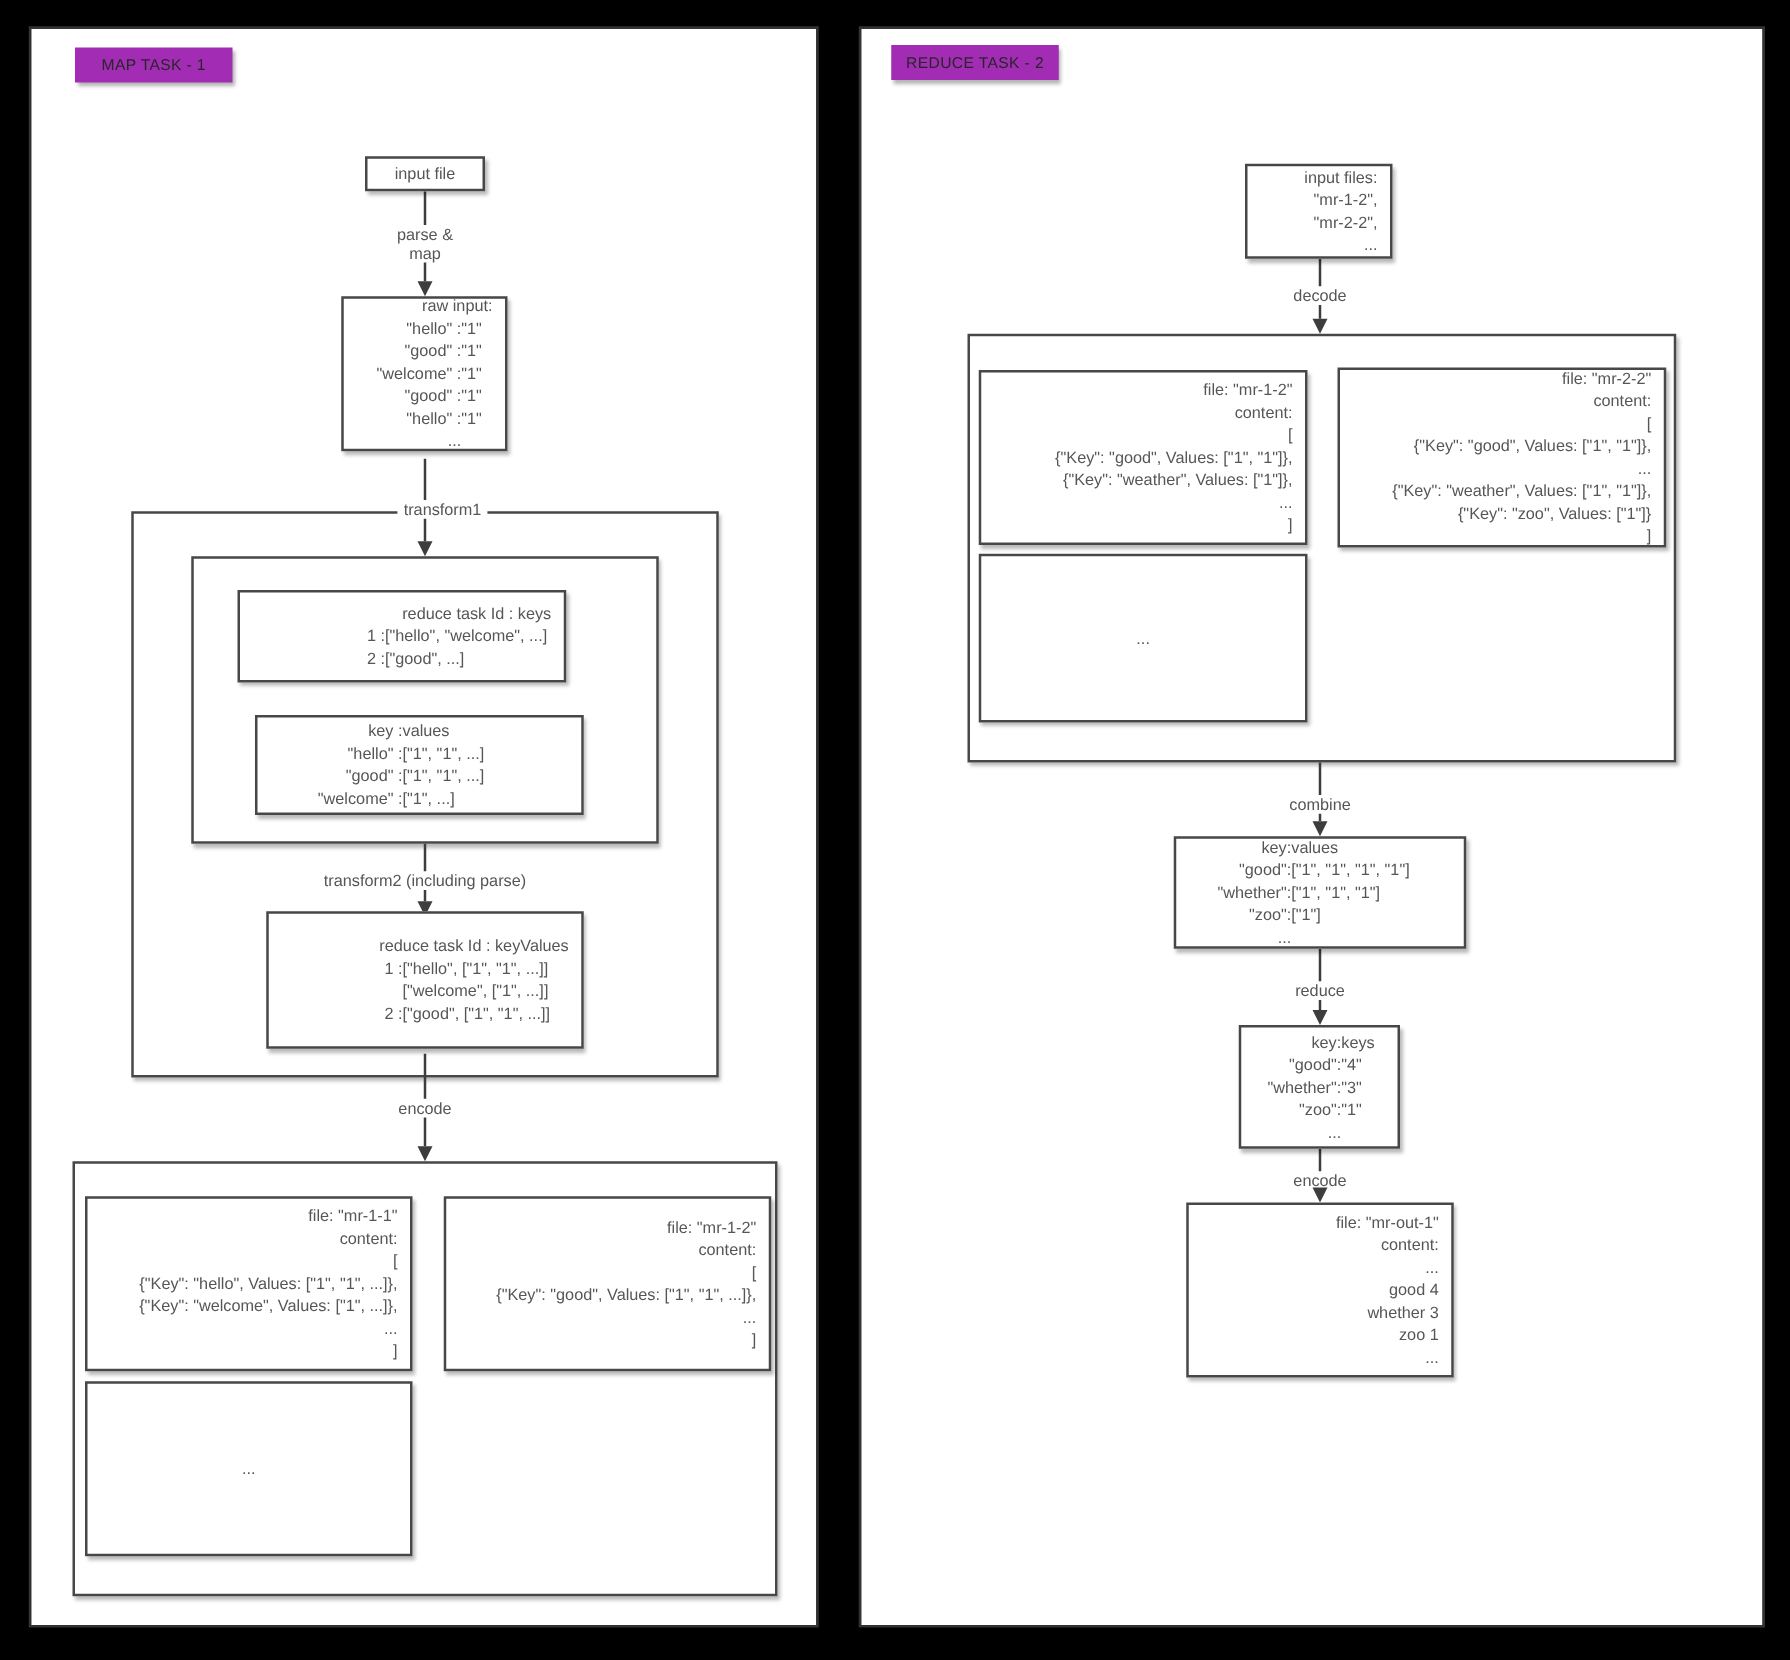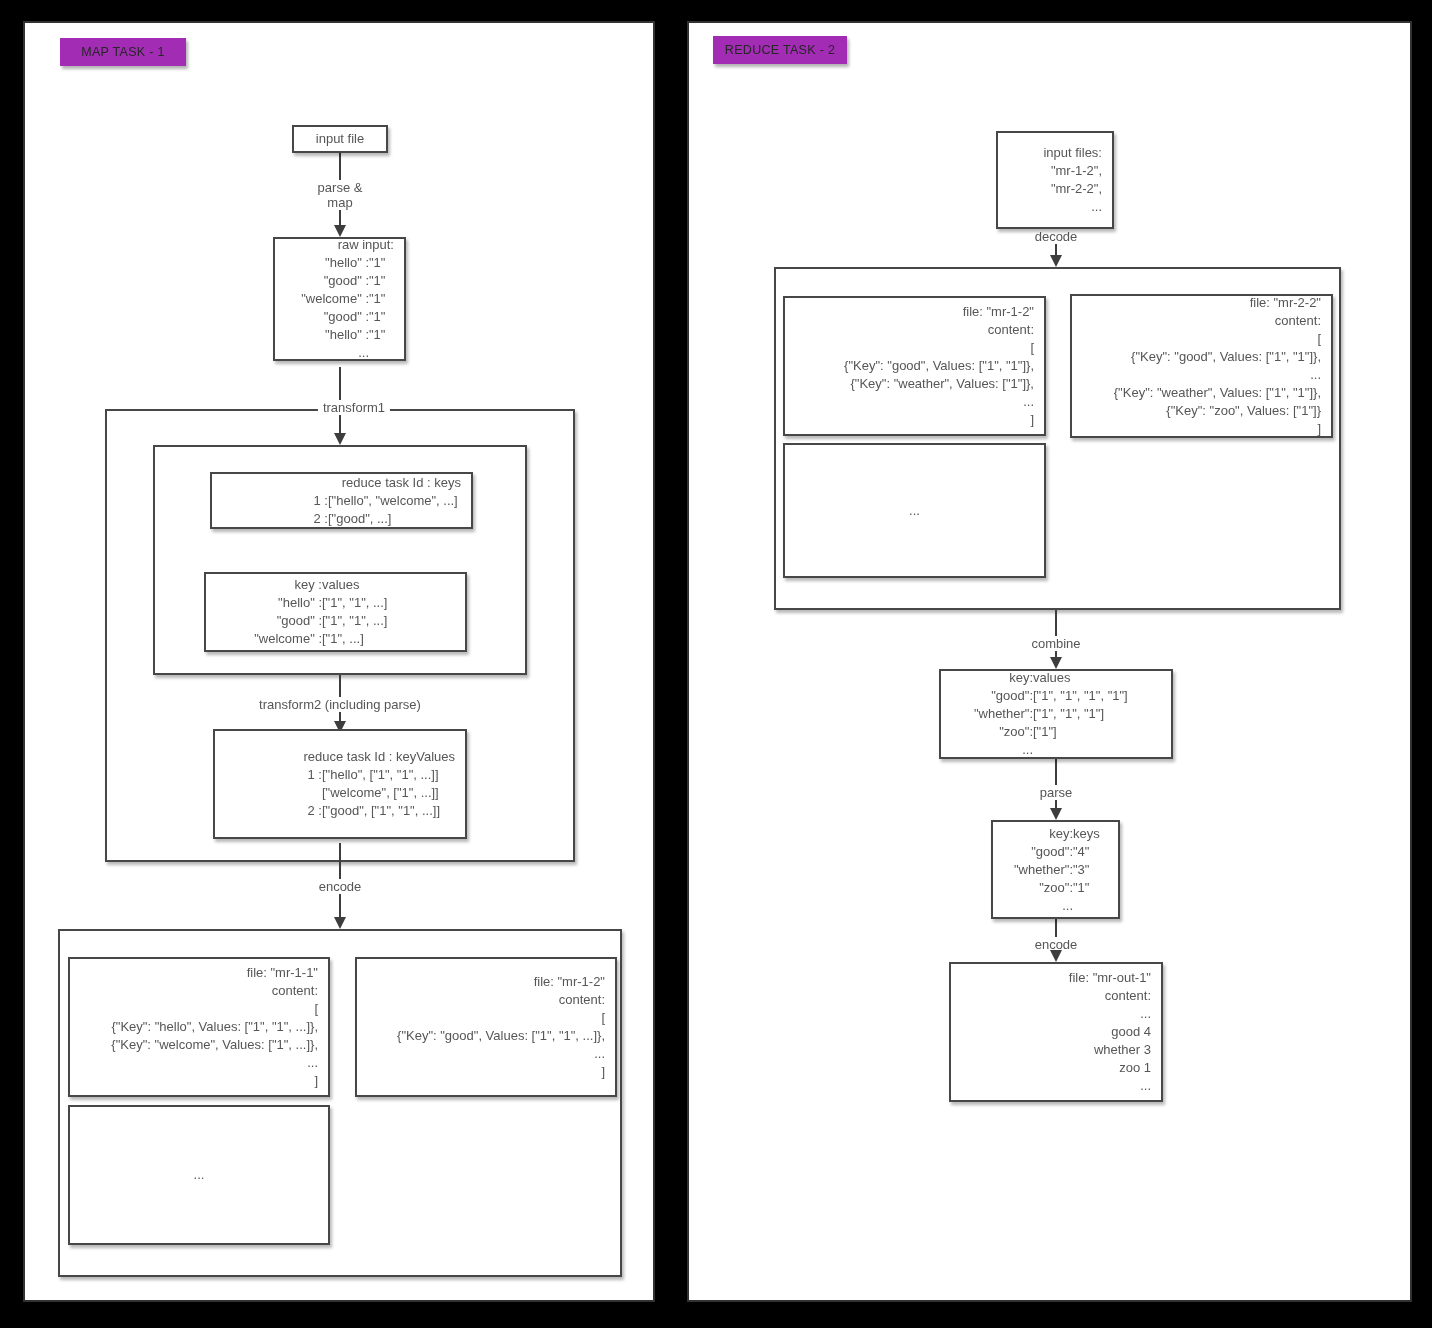--- a/index.html
+++ b/index.html
@@ -98,21 +98,21 @@
           <span class="c1">"hello" :</span>
           <span class="c2">"1"</span>
         </div>
         <div class="kv-row">
           <span class="c1">...</span>
           <span class="c2"></span>
         </div>
       </div>
   </div>
 
-  <div class="box" style="left:185px;top:449px;width:263px;height:57px;--c1w:106px">
+  <div class="box" style="left:165px;top:449px;width:263px;height:74px;--c1w:106px">
     <div class="ln">reduce task Id : keys</div>
     <div>
         <div class="kv-row">
           <span class="c1">1 :</span>
           <span class="c2">["hello", "welcome", ...]</span>
         </div>
         <div class="kv-row">
           <span class="c1">2 :</span>
           <span class="c2">["good", ...]</span>
         </div>
@@ -188,29 +188,29 @@
 
   <div class="container-box" style="left:85px;top:244px;width:567px;height:343px"></div>
 
   <div class="vline" style="left:366px;top:184px;height:48px"></div>
   <div class="vline" style="left:366px;top:587px;height:47px"></div>
   <div class="vline" style="left:366px;top:736px;height:49px"></div>
   <div class="vline" style="left:366px;top:896px;height:31px"></div>
 
   <div class="edge-label" style="left:367px;top:206px">decode</div>
   <div class="edge-label" style="left:367px;top:613px">combine</div>
-  <div class="edge-label" style="left:367px;top:762px">parse</div>
+  <div class="edge-label" style="left:367px;top:762px">reduce</div>
   <div class="edge-label" style="left:367px;top:914px">encode</div>
 
   <div class="arrow-down" style="left:361px;top:232px"></div>
   <div class="arrow-down" style="left:361px;top:634px"></div>
   <div class="arrow-down" style="left:361px;top:785px"></div>
   <div class="arrow-down" style="left:361px;top:927px"></div>
 
-  <div class="box" style="left:307px;top:108px;width:118px;height:98px">
+  <div class="box" style="left:307px;top:108px;width:118px;height:76px">
       <div class="ln">input files:</div>
       <div class="ln">"mr-1-2",</div>
       <div class="ln">"mr-2-2",</div>
       <div class="ln">...</div>
     </div>
 
   <div class="box" style="left:94px;top:273px;width:263px;height:140px">
       <div class="ln">file: "mr-1-2"</div>
       <div class="ln">content:</div>
       <div class="ln">[</div>

